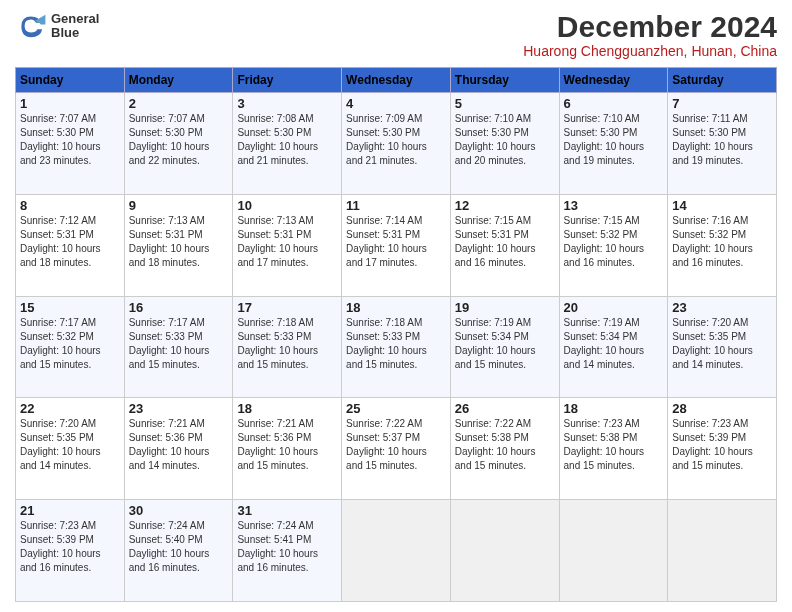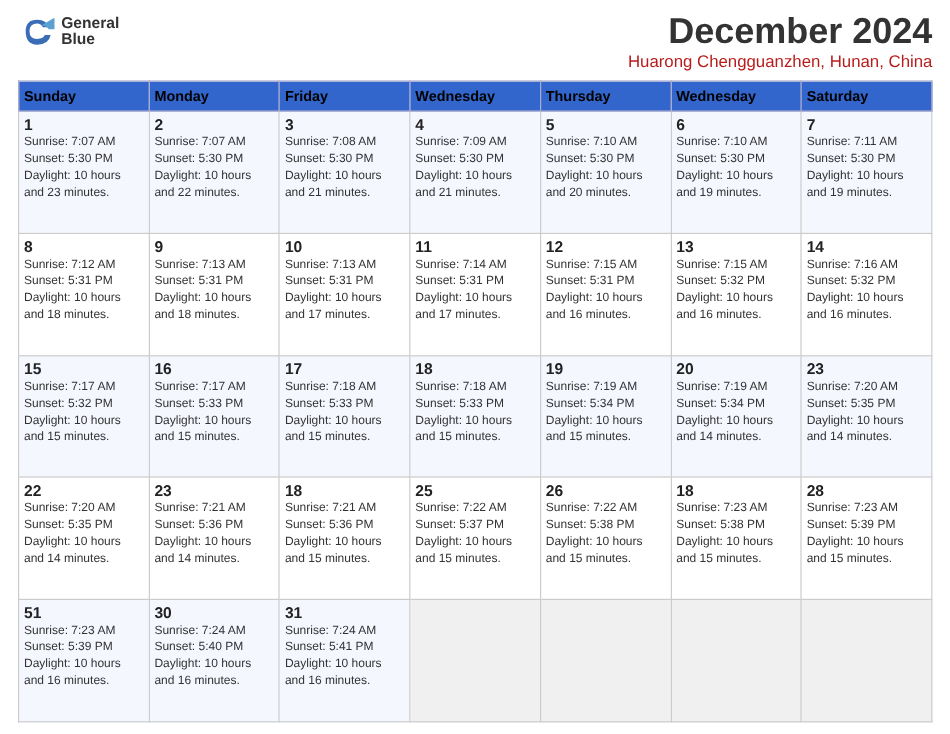--- a/index.html
+++ b/index.html
@@ -248,21 +248,21 @@
         <span class="day-num">18</span>
         <span class="day-info">Sunrise: 7:23 AM<br>Sunset: 5:38 PM<br>Daylight: 10 hours and 15 minutes.</span>
       </td>
           <td>
         <span class="day-num">28</span>
         <span class="day-info">Sunrise: 7:23 AM<br>Sunset: 5:39 PM<br>Daylight: 10 hours and 15 minutes.</span>
       </td>
         </tr>
         <tr>
           <td>
-        <span class="day-num">51</span>
+        <span class="day-num">21</span>
         <span class="day-info">Sunrise: 7:23 AM<br>Sunset: 5:39 PM<br>Daylight: 10 hours and 16 minutes.</span>
       </td>
           <td>
         <span class="day-num">30</span>
         <span class="day-info">Sunrise: 7:24 AM<br>Sunset: 5:40 PM<br>Daylight: 10 hours and 16 minutes.</span>
       </td>
           <td>
         <span class="day-num">31</span>
         <span class="day-info">Sunrise: 7:24 AM<br>Sunset: 5:41 PM<br>Daylight: 10 hours and 16 minutes.</span>
       </td>

